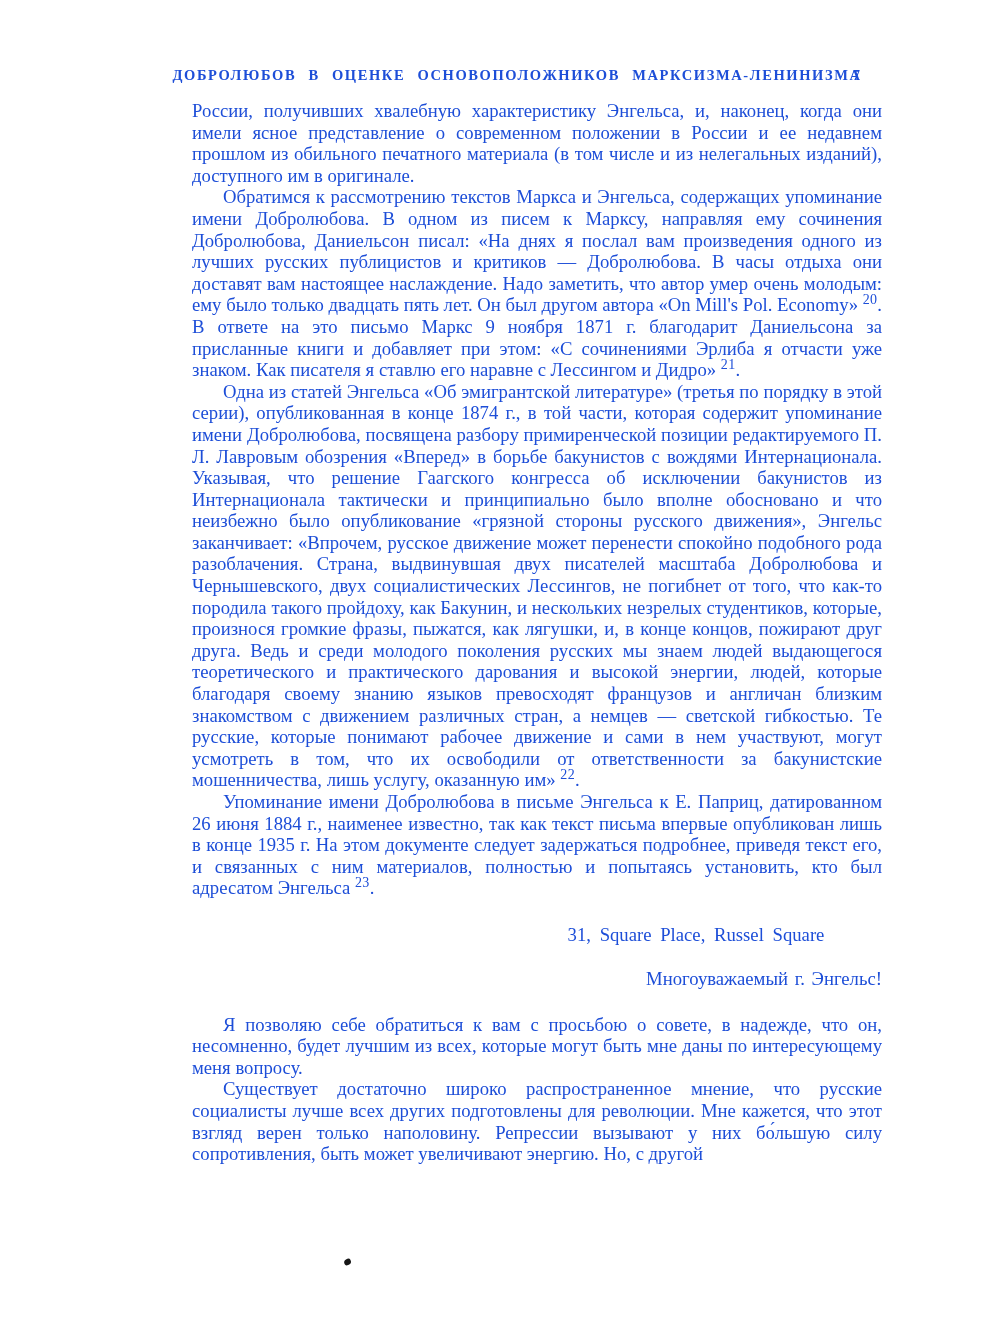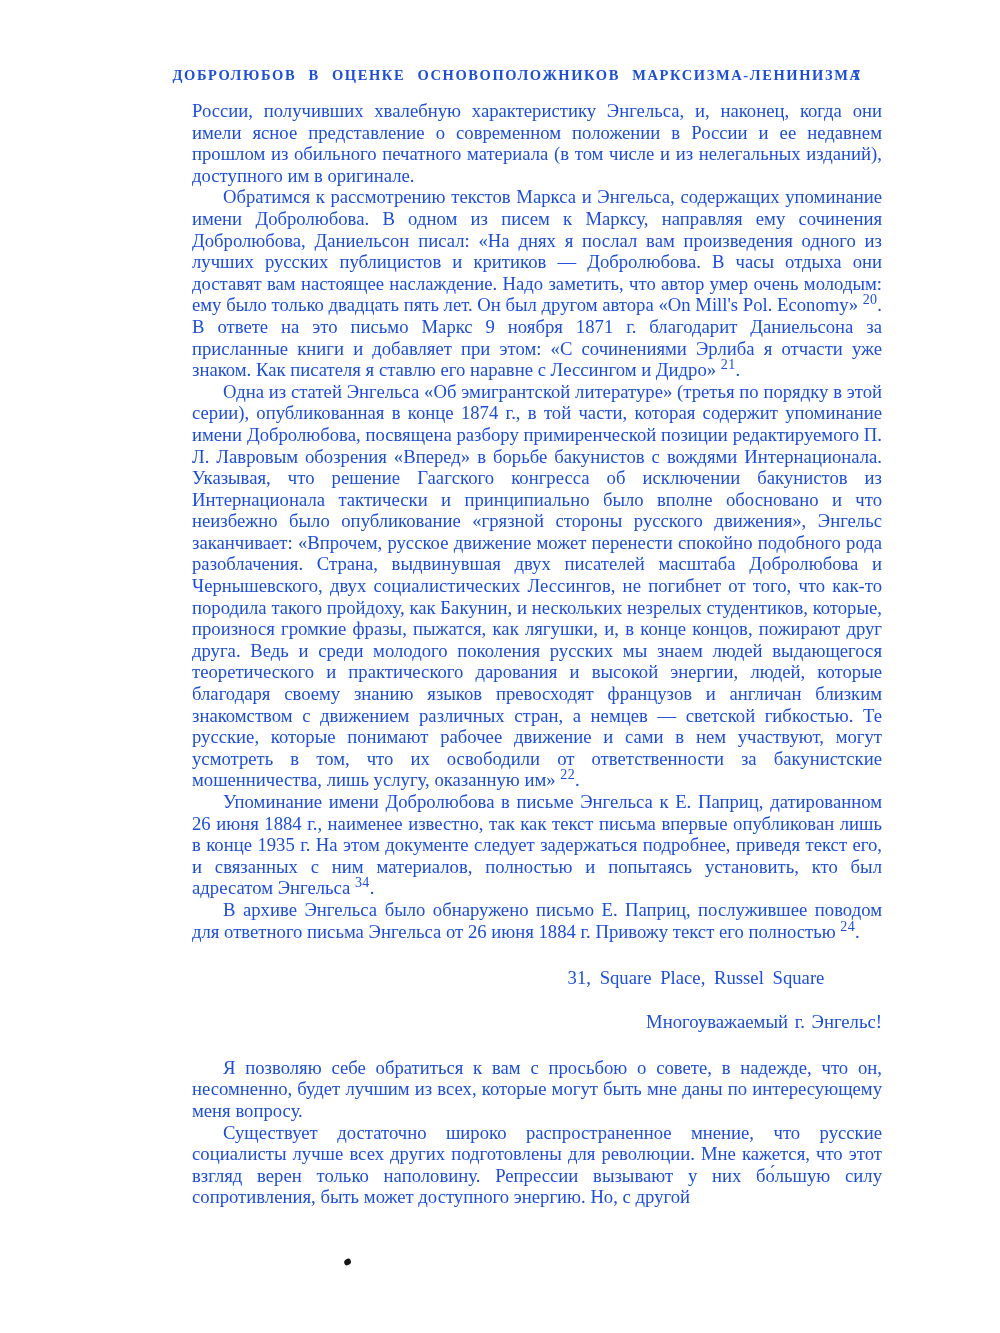--- a/index.html
+++ b/index.html
@@ -81,28 +81,27 @@
 
   <div class="running-header">
     <span>ДОБРОЛЮБОВ В ОЦЕНКЕ ОСНОВОПОЛОЖНИКОВ МАРКСИЗМА-ЛЕНИНИЗМА</span>
     <span class="folio">7</span>
   </div>
 
   <div class="column">
     <p class="para">России, получивших хвалебную характеристику Энгельса, и, наконец, когда они имели ясное представление о современном положении в России и ее недавнем прошлом из обильного печатного материала (в том числе и из нелегальных изданий), доступного им в оригинале.</p>
     <p class="para indent">Обратимся к рассмотрению текстов Маркса и Энгельса, содержащих упоминание имени Добролюбова. В одном из писем к Марксу, направляя ему сочинения Добролюбова, Даниельсон писал: «На днях я послал вам произведения одного из лучших русских публицистов и критиков — Добролюбова. В часы отдыха они доставят вам настоящее наслаждение. Надо заметить, что автор умер очень молодым: ему было только двадцать пять лет. Он был другом автора «On Mill's Pol. Economy» <sup class="fn">20</sup>. В ответе на это письмо Маркс 9 ноября 1871 г. благодарит Даниельсона за присланные книги и добавляет при этом: «С сочинениями Эрлиба я отчасти уже знаком. Как писателя я ставлю его наравне с Лессингом и Дидро» <sup class="fn">21</sup>.</p>
     <p class="para indent">Одна из статей Энгельса «Об эмигрантской литературе» (третья по порядку в этой серии), опубликованная в конце 1874 г., в той части, которая содержит упоминание имени Добролюбова, посвящена разбору примиренческой позиции редактируемого П. Л. Лавровым обозрения «Вперед» в борьбе бакунистов с вождями Интернационала. Указывая, что решение Гаагского конгресса об исключении бакунистов из Интернационала тактически и принципиально было вполне обосновано и что неизбежно было опубликование «грязной стороны русского движения», Энгельс заканчивает: «Впрочем, русское движение может перенести спокойно подобного рода разоблачения. Страна, выдвинувшая двух писателей масштаба Добролюбова и Чернышевского, двух социалистических Лессингов, не погибнет от того, что как-то породила такого пройдоху, как Бакунин, и нескольких незрелых студентиков, которые, произнося громкие фразы, пыжатся, как лягушки, и, в конце концов, пожирают друг друга. Ведь и среди молодого поколения русских мы знаем людей выдающегося теоретического и практического дарования и высокой энергии, людей, которые благодаря своему знанию языков превосходят французов и англичан близким знакомством с движением различных стран, а немцев — светской гибкостью. Те русские, которые понимают рабочее движение и сами в нем участвуют, могут усмотреть в том, что их освободили от ответственности за бакунистские мошенничества, лишь услугу, оказанную им» <sup class="fn">22</sup>.</p>
-    <p class="para indent">Упоминание имени Добролюбова в письме Энгельса к Е. Паприц, датированном 26 июня 1884 г., наименее известно, так как текст письма впервые опубликован лишь в конце 1935 г. На этом документе следует задержаться подробнее, приведя текст его, и связанных с ним материалов, полностью и попытаясь установить, кто был адресатом Энгельса <sup class="fn">34</sup>.</p>
-    <p class="para indent">В архиве Энгельса было обнаружено письмо Е. Паприц, послужившее поводом для ответного письма Энгельса от 26 июня 1884 г. Привожу текст его полностью <sup class="fn">24</sup>.</p>
+    <p class="para indent">Упоминание имени Добролюбова в письме Энгельса к Е. Паприц, датированном 26 июня 1884 г., наименее известно, так как текст письма впервые опубликован лишь в конце 1935 г. На этом документе следует задержаться подробнее, приведя текст его, и связанных с ним материалов, полностью и попытаясь установить, кто был адресатом Энгельса <sup class="fn">23</sup>.</p>
 
     <div class="address-block">
       <div>31, Square Place, Russel Square</div>
     </div>
 
     <div class="salutation">Многоуважаемый г. Энгельс!</div>
 
     <p class="para indent">Я позволяю себе обратиться к вам с просьбою о совете, в надежде, что он, несомненно, будет лучшим из всех, которые могут быть мне даны по интересующему меня вопросу.</p>
-    <p class="para indent">Существует достаточно широко распространенное мнение, что русские социалисты лучше всех других подготовлены для революции. Мне кажется, что этот взгляд верен только наполовину. Репрессии вызывают у них бо́льшую силу сопротивления, быть может доступного энергию. Но, с другой</p>
+    <p class="para indent">Существует достаточно широко распространенное мнение, что русские социалисты лучше всех других подготовлены для революции. Мне кажется, что этот взгляд верен только наполовину. Репрессии вызывают у них бо́льшую силу сопротивления, быть может увеличивают энергию. Но, с другой</p>
   </div>
 
   <div class="ink-speck"></div>
 
 </div>
 
 </body></html>

